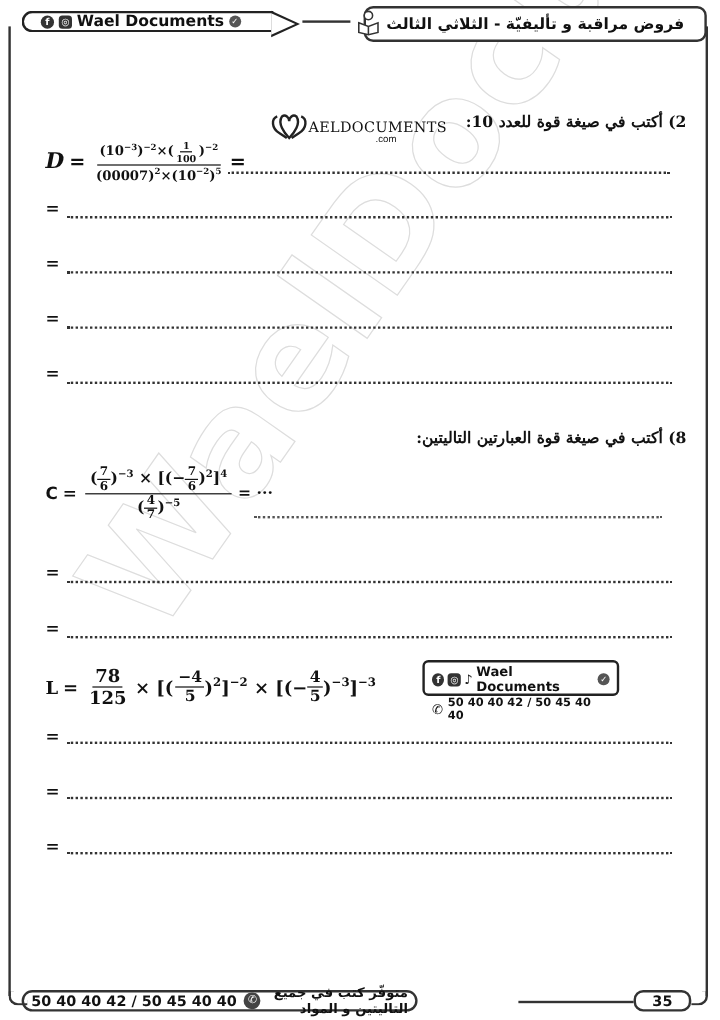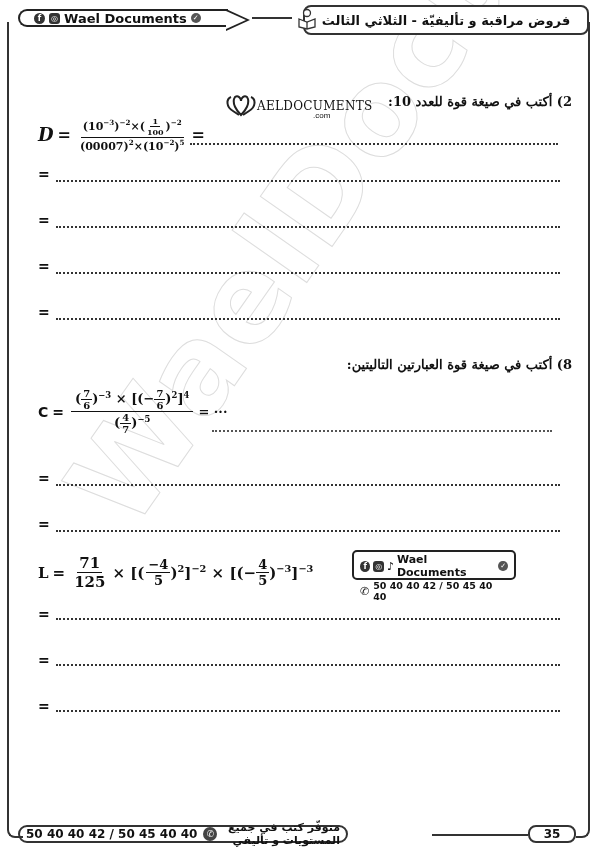--- a/index.html
+++ b/index.html
@@ -143,21 +143,21 @@
 
 <span class="eqsign" style="top:470px;">=</span>
 <div class="dots" style="left:56px;top:484px;width:504px;"></div>
 <span class="eqsign" style="top:516px;">=</span>
 <div class="dots" style="left:56px;top:530px;width:504px;"></div>
 
 <div class="eq" style="left:38px;top:554px;font-size:15px;">
   <span>L</span>
   <span style="margin:0 4px;">=</span>
   <span class="frac">
-      <span class="num">71</span>
+      <span class="num">78</span>
       <span class="den">125</span>
     </span>
   <span style="margin:0 2px;">× [(</span>
   <span class="frac" style="font-size:13px;margin:0;">
       <span class="num">−4</span>
       <span class="den">5</span>
     </span>
   <span>)<sup>2</sup>]<sup>−2</sup> × [(−</span>
   <span class="frac" style="font-size:13px;margin:0;">
       <span class="num">4</span>
@@ -184,17 +184,17 @@
 <div class="dots" style="left:56px;top:618px;width:504px;"></div>
 <span class="eqsign" style="top:652px;">=</span>
 <div class="dots" style="left:56px;top:664px;width:504px;"></div>
 <span class="eqsign" style="top:698px;">=</span>
 <div class="dots" style="left:56px;top:710px;width:504px;"></div>
 
 <div class="corner-bl"></div>
 <div class="footer-phone">
   <span>50 40 40 42 / 50 45 40 40</span>
   <span class="phone-badge">✆</span>
-  <span style="direction:rtl;font-size:11px;flex:1;text-align:right;">متوفّر كتب في جميع المستويات و تأليفي</span>
+  <span style="direction:rtl;font-size:11px;flex:1;text-align:right;">متوفّر كتب في جميع التاليتين و المواد</span>
 </div>
 <div class="footer-line"></div>
 <div class="page-num">35</div>
 <div class="corner-br"></div>
 
 </body></html>

